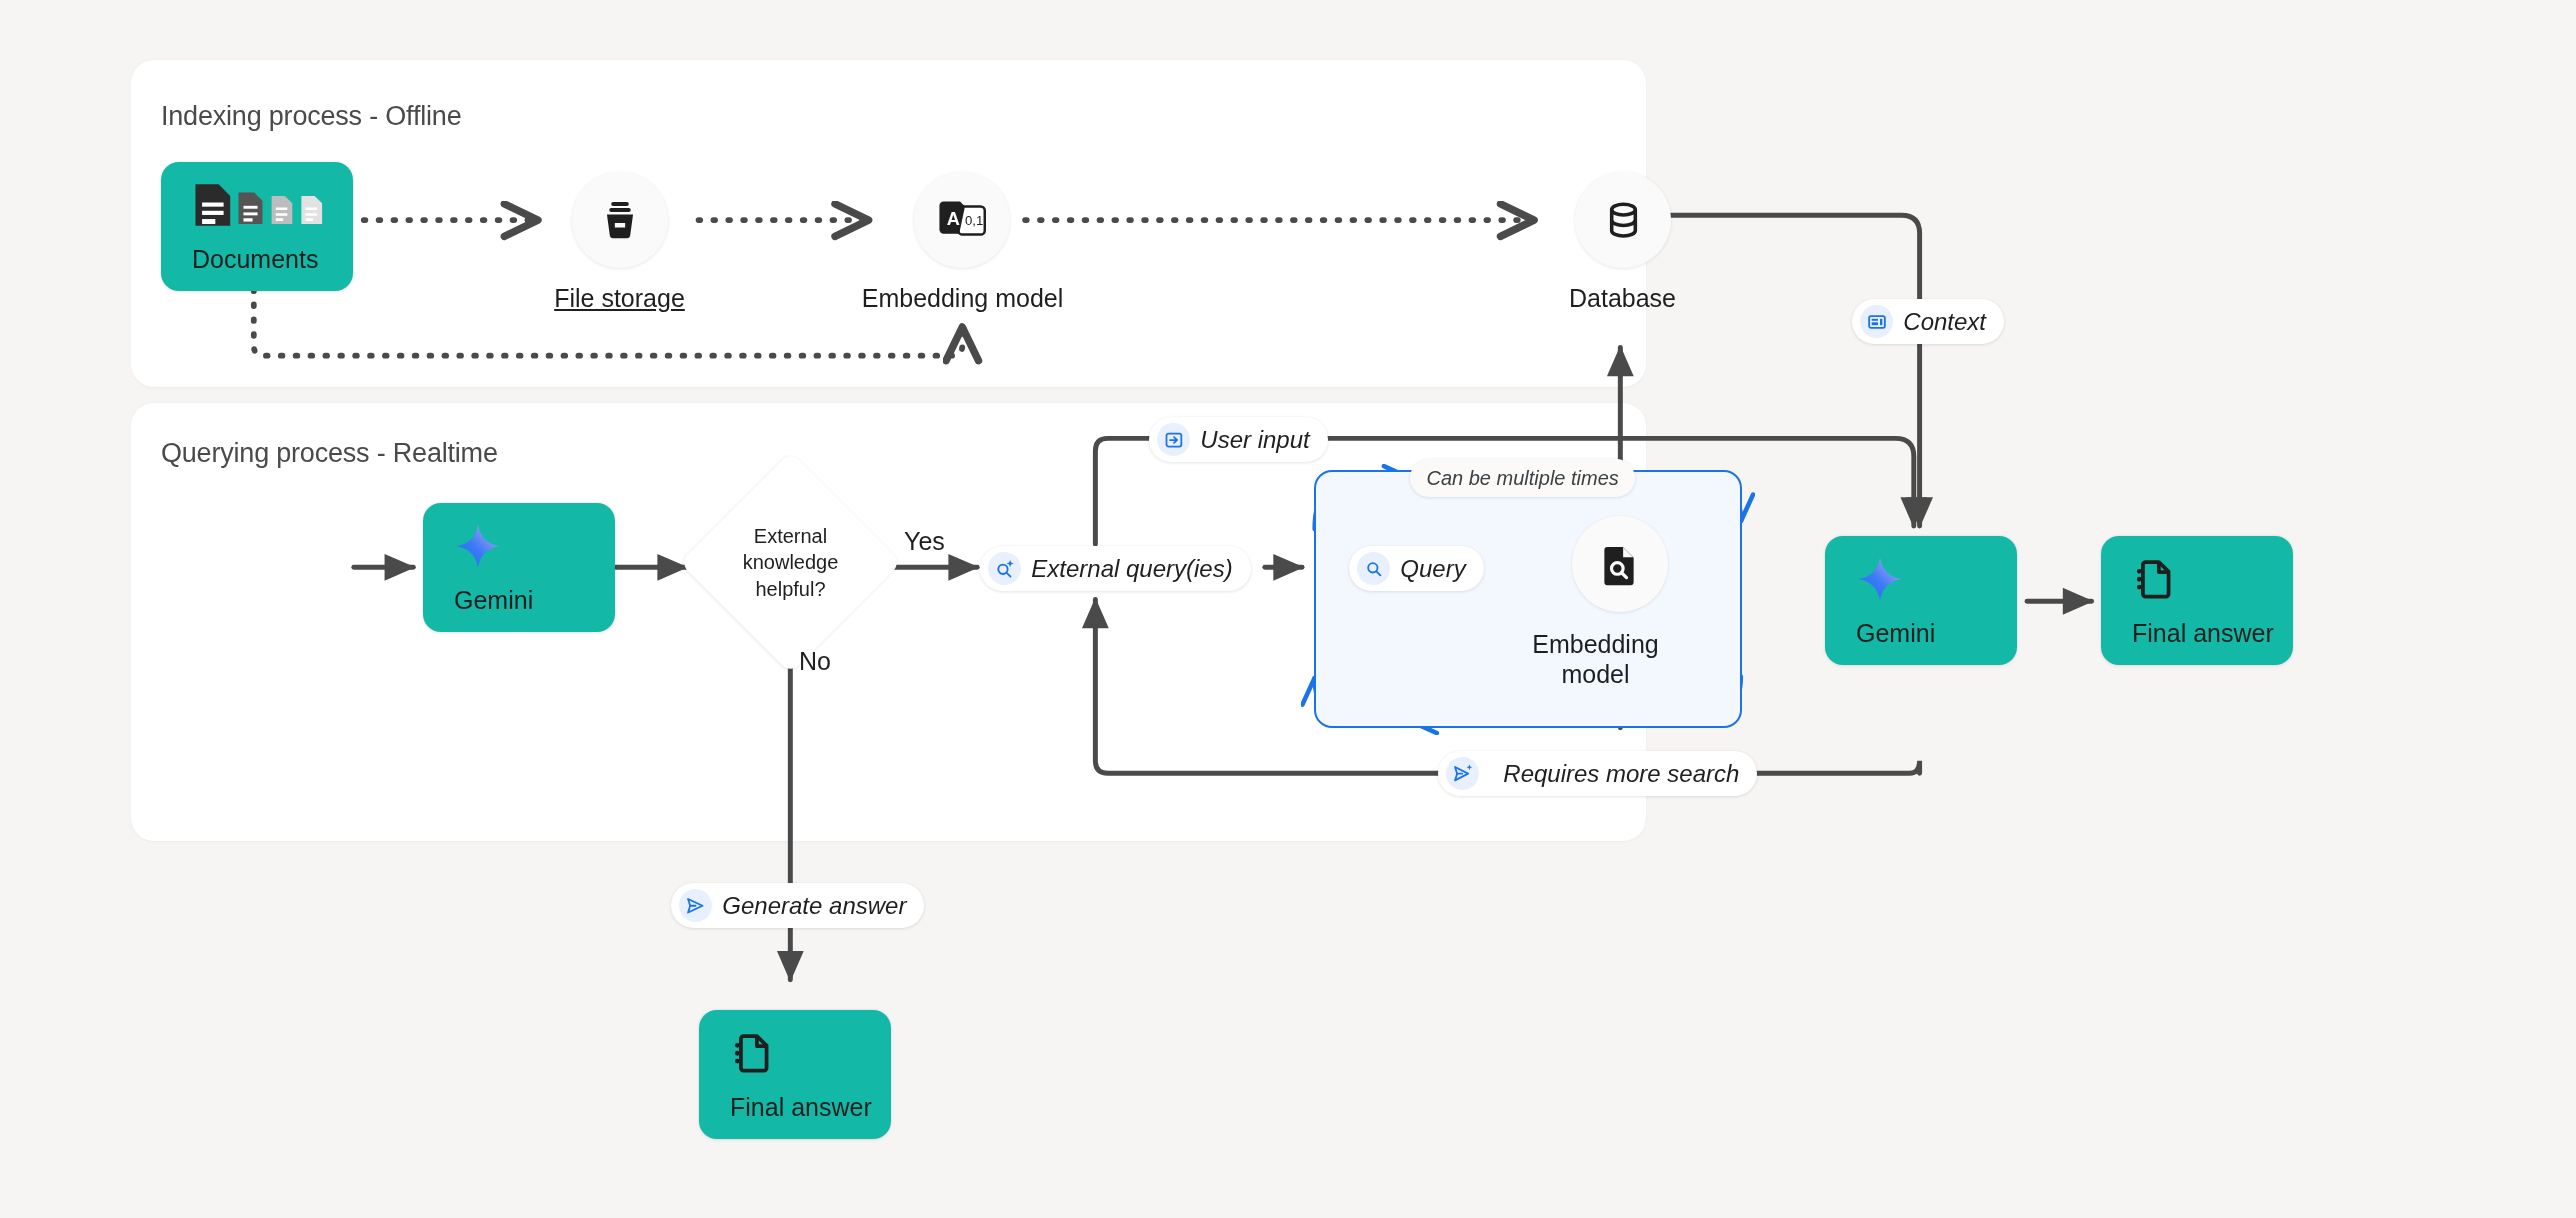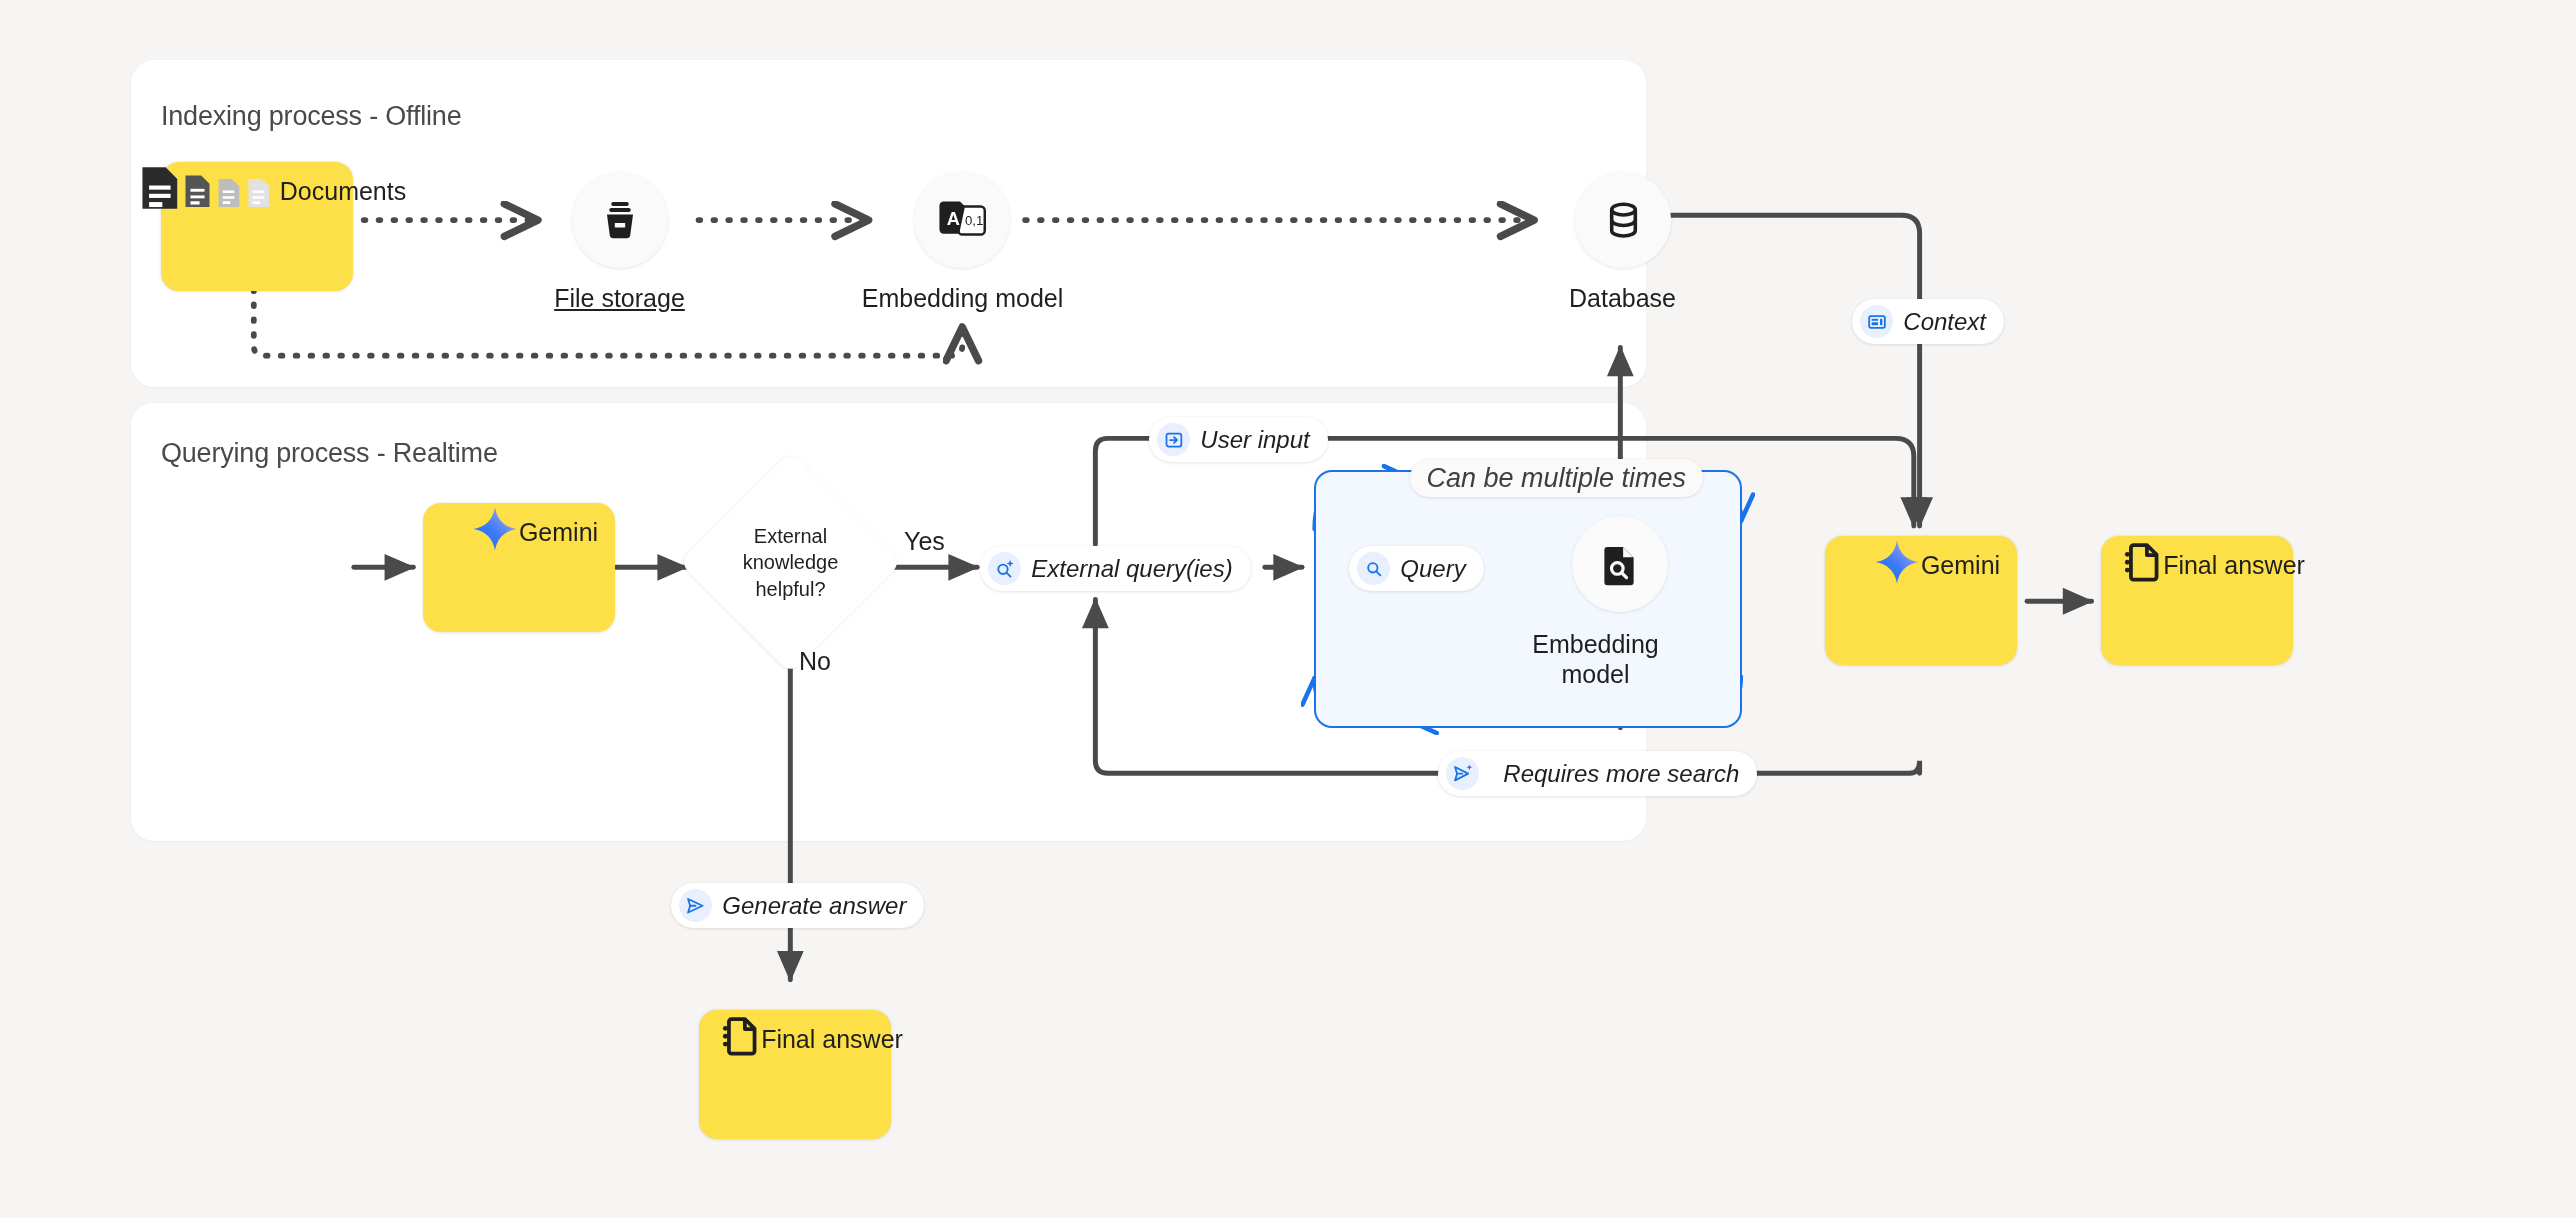--- a/index.html
+++ b/index.html
@@ -22,23 +22,23 @@
   #panel-query{left:131px;top:403px;width:1515px;height:438px;}
   .panel-title{
     position:absolute;font-size:27px;color:#4a4a4a;letter-spacing:-0.2px;
     white-space:nowrap;font-weight:400;
   }
   #title-index{left:161px;top:101px;}
   #title-query{left:161px;top:438px;}
 
   
   .card{
-    position:absolute;background:#fde047;border-radius:18px;
+    position:absolute;background:#14b8a6;border-radius:18px;
     box-shadow:0 0.8px 3.3px rgba(16,24,40,.10), 0 0 0 0.8px rgba(16,24,40,.025);
-    display:flex;justify-content:center;
+    display:flex;flex-direction:column;justify-content:center;
     padding-left:31px;box-sizing:border-box;
   }
   .card .ico{height:51px;display:flex;align-items:center;}
   .card .lbl{font-size:25px;color:#1f1f1f;margin-top:15px;white-space:nowrap;}
 
   
   .circ{
     position:absolute;width:96px;height:96px;border-radius:50%;
     background:#fafafa;box-shadow:0 0.8px 3.3px rgba(16,24,40,.10);
     display:flex;align-items:center;justify-content:center;
@@ -53,21 +53,21 @@
   .pill{
     position:absolute;background:#fff;border-radius:826px;height:45px;
     display:flex;align-items:center;gap:10px;padding:0 18px 0 8.3px;
     box-shadow:0 0.8px 3.3px rgba(16,24,40,.13);
     font-size:24px;color:#1f1f1f;white-space:nowrap;box-sizing:border-box;font-style:italic;
   }
   .pill .pico{
     width:33px;height:33px;border-radius:50%;background:#e8effd;
     display:flex;align-items:center;justify-content:center;flex:0 0 auto;
   }
-  .pill.plain{padding:0 16.5px;background:#fbfaf9;height:38px;font-size:27px;color:#3c4043;}
+  .pill.plain{padding:0 16.5px;background:#fbfaf9;height:38px;font-size:20px;color:#3c4043;}
 
   
   #diamond{
     position:absolute;left:712px;top:484px;width:157px;height:157px;
     background:#fff;transform:rotate(45deg);border-radius:11.6px;
     box-shadow:0 0.8px 3.3px rgba(16,24,40,.10);
   }
   #diamond-text{
     position:absolute;left:712px;top:484px;width:157px;height:157px;
     display:flex;align-items:center;justify-content:center;text-align:center;

